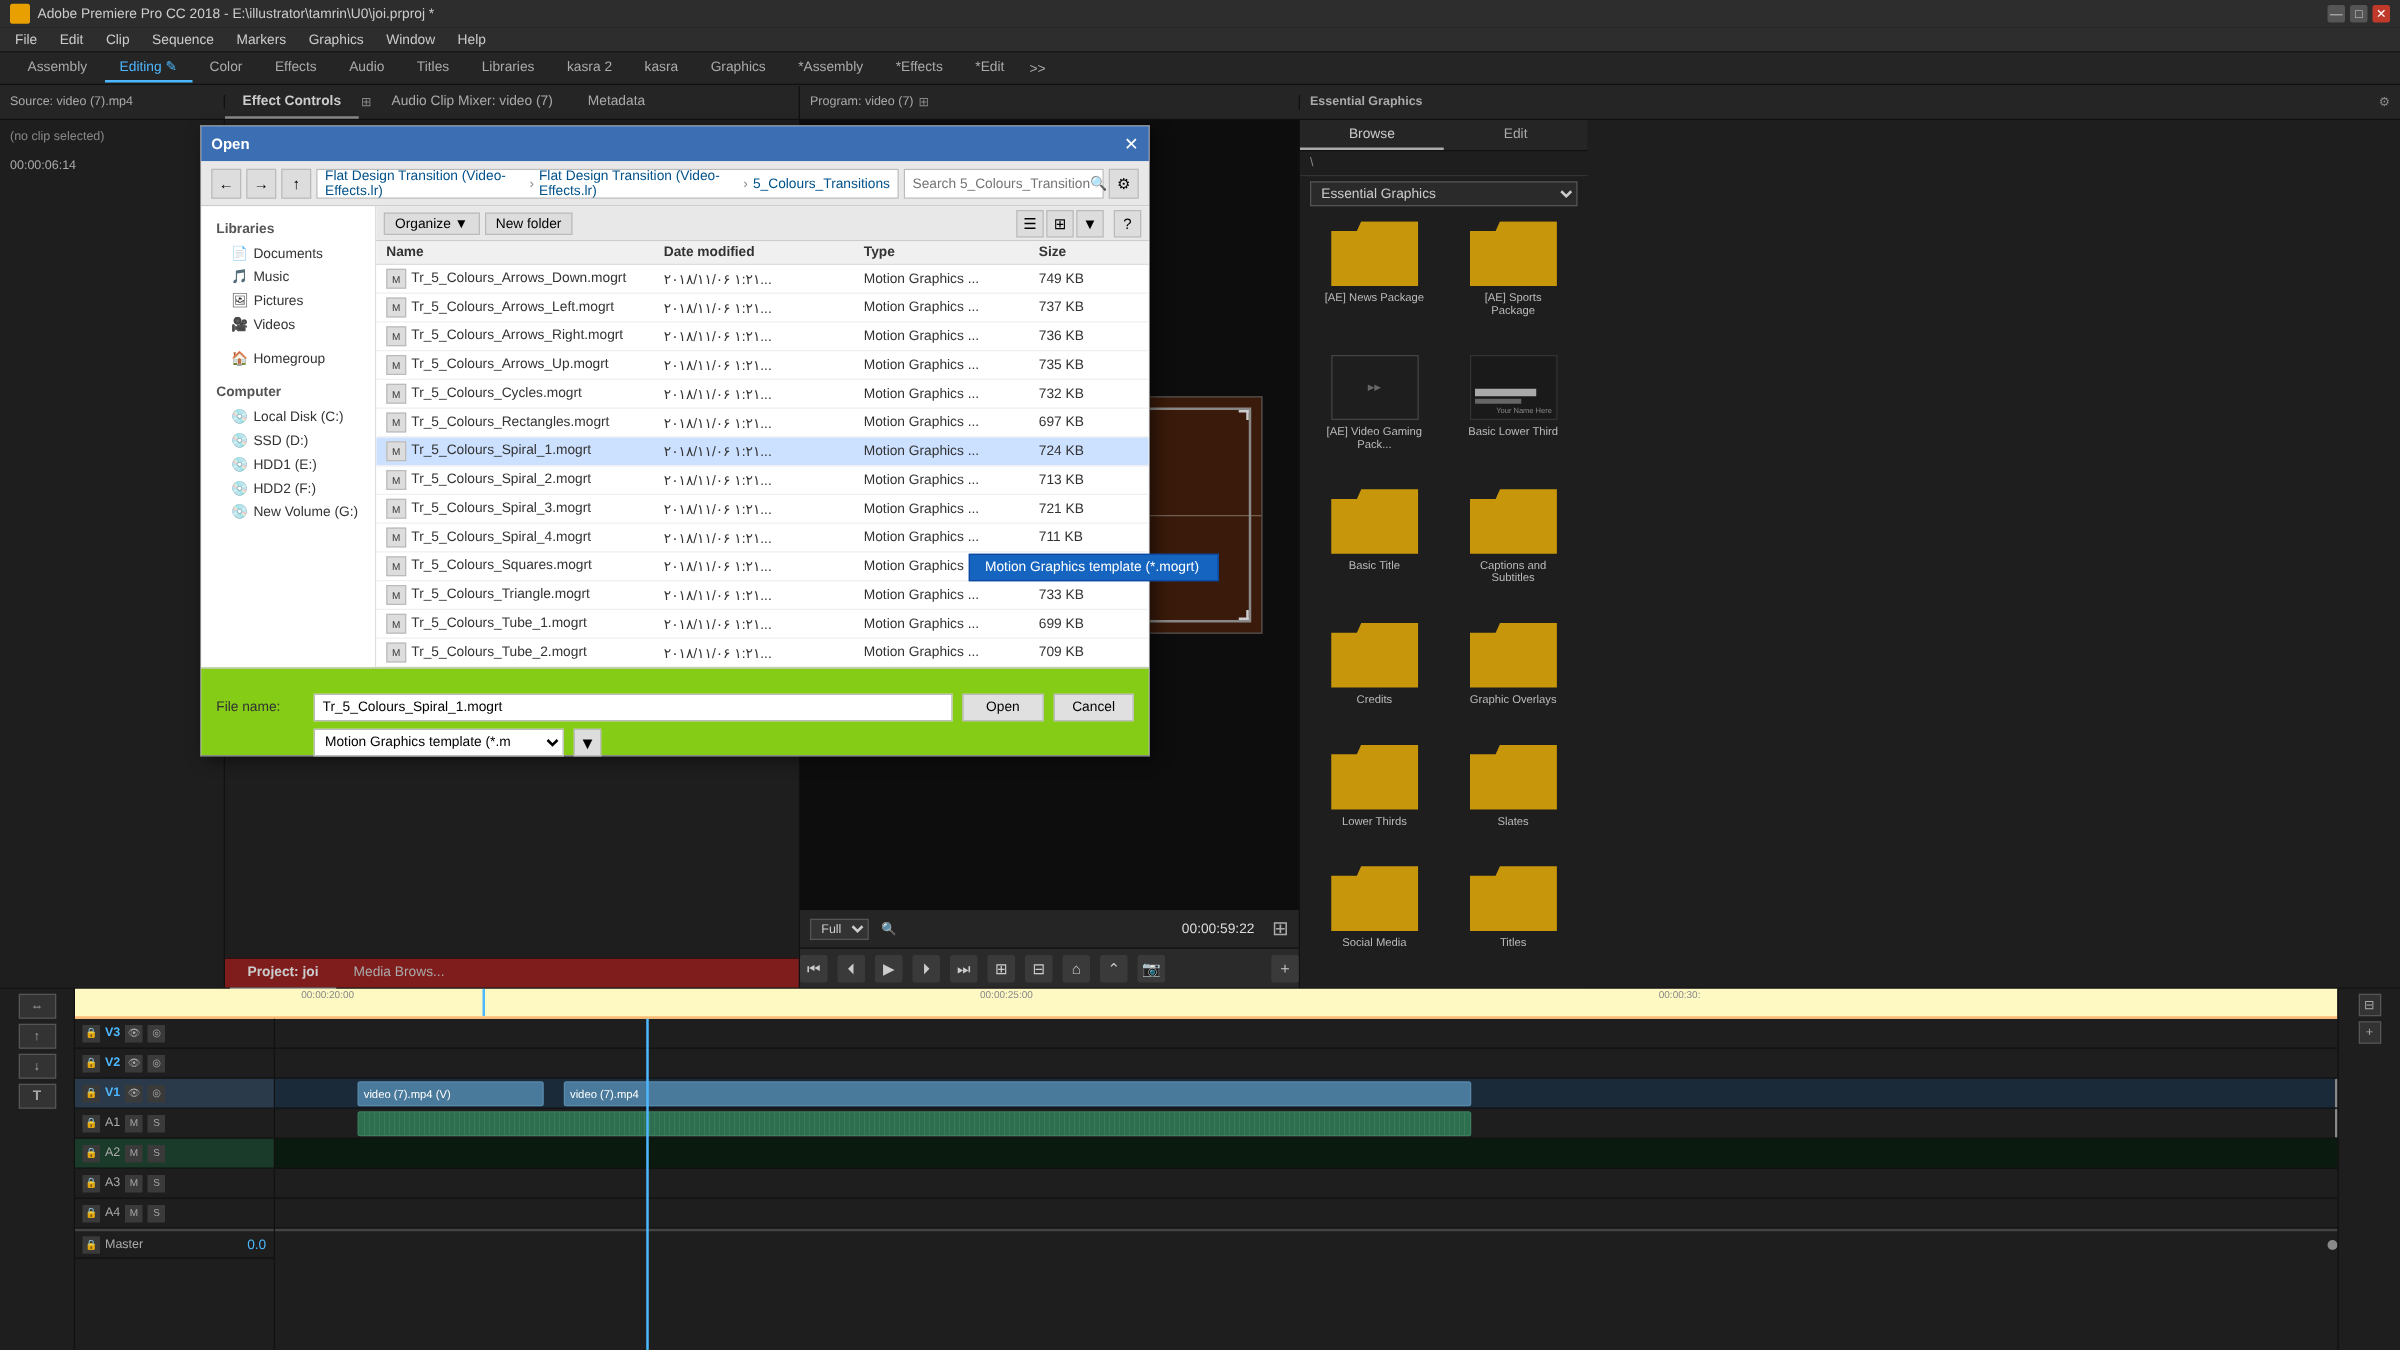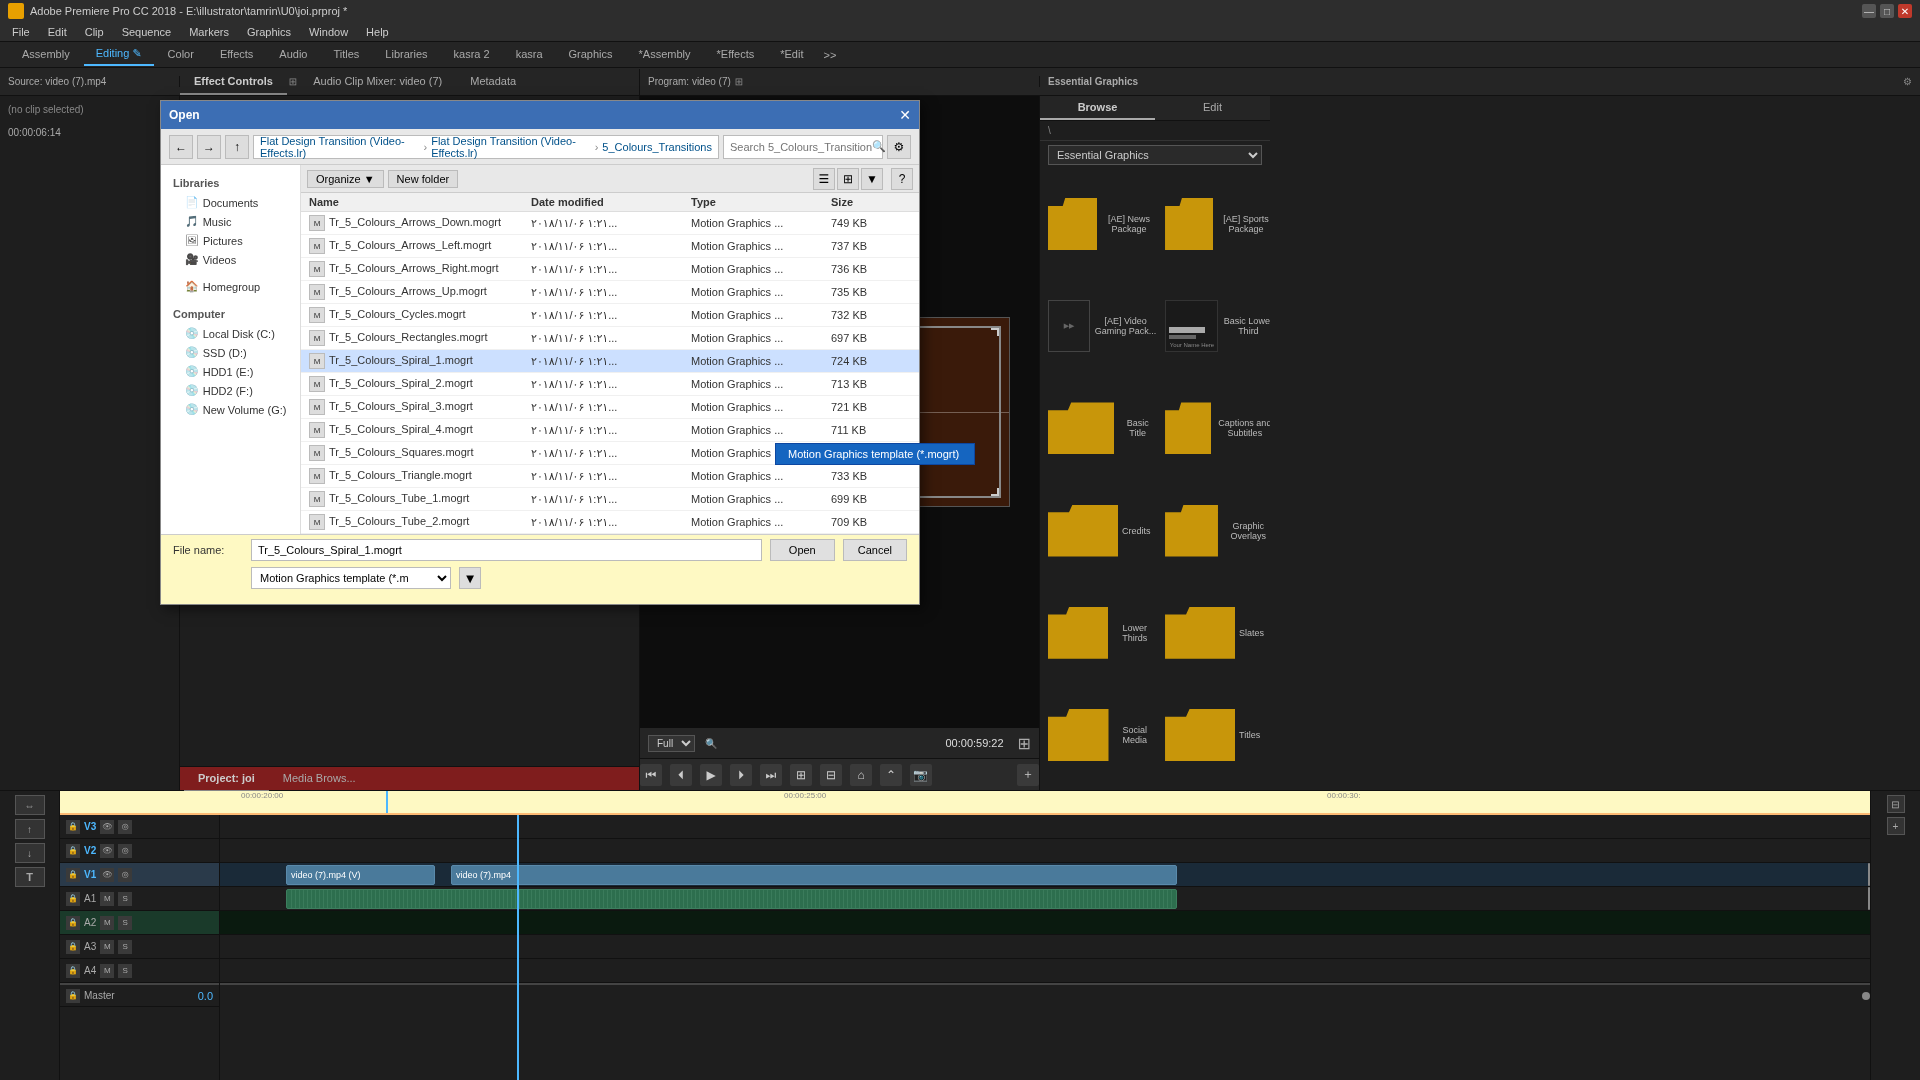--- a/index.html
+++ b/index.html
@@ -42,23 +42,23 @@
     .monitor-controls { height: 30px; background: #252525; display: flex; align-items: center; padding: 0 8px; gap: 6px; }
     .monitor-timecode { color: #ddd; font-size: 11px; margin-left: auto; }
     .zoom-select { background: #333; color: #ccc; border: 1px solid #555; font-size: 10px; padding: 1px 4px; }
     .monitor-transport { height: 32px; background: #2a2a2a; display: flex; align-items: center; justify-content: center; gap: 8px; border-top: 1px solid #111; }
     .transport-btn { width: 22px; height: 22px; background: #3a3a3a; border: none; color: #ccc; cursor: pointer; display: flex; align-items: center; justify-content: center; font-size: 12px; border-radius: 2px; }
 
     
     #essential-graphics { width: 230px; background: #1e1e1e; display: flex; flex-direction: column; }
     .eg-browse-tabs { display: flex; background: #252525; border-bottom: 1px solid #111; }
     .eg-tab { flex: 1; text-align: center; padding: 5px; font-size: 11px; color: #aaa; cursor: pointer; border-bottom: 2px solid transparent; }
-    .eg-tab.active { color: #ccc; border-bottom: 2px solid #aaa; font-weight: bold; }
+    .eg-tab.active { color: #ccc; border-bottom: 2px solid #aaa; }
     .eg-grid { display: grid; grid-template-columns: 1fr 1fr; gap: 8px; padding: 8px; overflow-y: auto; flex: 1; }
-    .eg-item { display: flex; flex-direction: row; align-items: center; gap: 4px; }
+    .eg-item { display: flex; flex-direction: column; align-items: center; gap: 4px; }
     .eg-item-label { font-size: 9px; color: #bbb; text-align: center; max-width: 80px; }
 
     .effects-tree { flex: 1; overflow: auto; background: #1e1e1e; padding: 4px 0; }
     .tree-item { display: flex; align-items: center; padding: 2px 8px; cursor: pointer; font-size: 11px; color: #ccc; }
     .tree-arrow { width: 12px; color: #888; font-size: 10px; }
     .track-row { height: 24px; display: flex; align-items: center; padding: 0 6px; border-bottom: 1px solid #111; font-size: 10px; color: #aaa; gap: 4px; }
     .track-btn { width: 14px; height: 14px; background: #3a3a3a; border: none; color: #aaa; font-size: 8px; cursor: pointer; }
 
     
     #open-dialog { position: fixed; top: 100px; left: 160px; width: 760px; background: #f0f0f0; border: 1px solid #888; box-shadow: 4px 4px 12px rgba(0,0,0,0.5); z-index: 100; display: flex; flex-direction: column; color: #222; font-family: 'Segoe UI', Arial, sans-serif; }
@@ -79,21 +79,21 @@
     .dialog-main { flex: 1; background: #fff; display: flex; flex-direction: column; }
     .dialog-view-bar { height: 28px; background: #e8e8e8; display: flex; align-items: center; padding: 0 6px; border-bottom: 1px solid #ccc; gap: 4px; }
     .dialog-organize-btn { background: #ddd; border: 1px solid #bbb; padding: 2px 8px; font-size: 11px; cursor: pointer; display: flex; align-items: center; gap: 3px; }
     .dialog-newfolder-btn { background: #ddd; border: 1px solid #bbb; padding: 2px 8px; font-size: 11px; cursor: pointer; }
     .dialog-view-btns { margin-left: auto; display: flex; gap: 2px; }
     .dialog-view-btn { width: 22px; height: 22px; background: #ddd; border: 1px solid #bbb; cursor: pointer; display: flex; align-items: center; justify-content: center; font-size: 12px; }
     .dialog-file-list { flex: 1; overflow-y: auto; }
     .file-list-header { display: grid; grid-template-columns: 1fr 160px 140px 80px; padding: 3px 8px; background: #f0f0f0; border-bottom: 1px solid #ddd; font-size: 11px; font-weight: bold; color: #333; }
     .file-row { display: grid; grid-template-columns: 1fr 160px 140px 80px; padding: 3px 8px; border-bottom: 1px solid #f0f0f0; font-size: 11px; color: #333; cursor: pointer; align-items: center; }
     .file-row.selected { background: #cce0ff; }
-    .dialog-footer { height: 70px; background: #fef9c3; border-top: 1px solid #ccc; padding: 4px 12px; display: flex; flex-direction: column; gap: 6px; }
+    .dialog-footer { height: 70px; background: #84cc16; border-top: 1px solid #ccc; padding: 20px 12px; display: flex; flex-direction: column; gap: 6px; }
     .footer-row { display: flex; align-items: center; gap: 8px; }
     .footer-label { font-size: 11px; color: #333; width: 70px; }
     .footer-input { flex: 1; height: 22px; border: 1px solid #bbb; padding: 0 6px; font-size: 11px; background: #fff; }
     .footer-type-select { height: 22px; min-width: 200px; border: 1px solid #bbb; background: #fff; font-size: 11px; padding: 0 4px; }
     .footer-type-btn { width: 22px; height: 22px; background: #ddd; border: 1px solid #bbb; cursor: pointer; }
     .footer-action-btns { display: flex; gap: 8px; }
     .footer-open-btn { padding: 4px 18px; background: #e0e0e0; border: 1px solid #bbb; font-size: 11px; cursor: pointer; }
     .footer-cancel-btn { padding: 4px 14px; background: #e0e0e0; border: 1px solid #bbb; font-size: 11px; cursor: pointer; }
 
     

